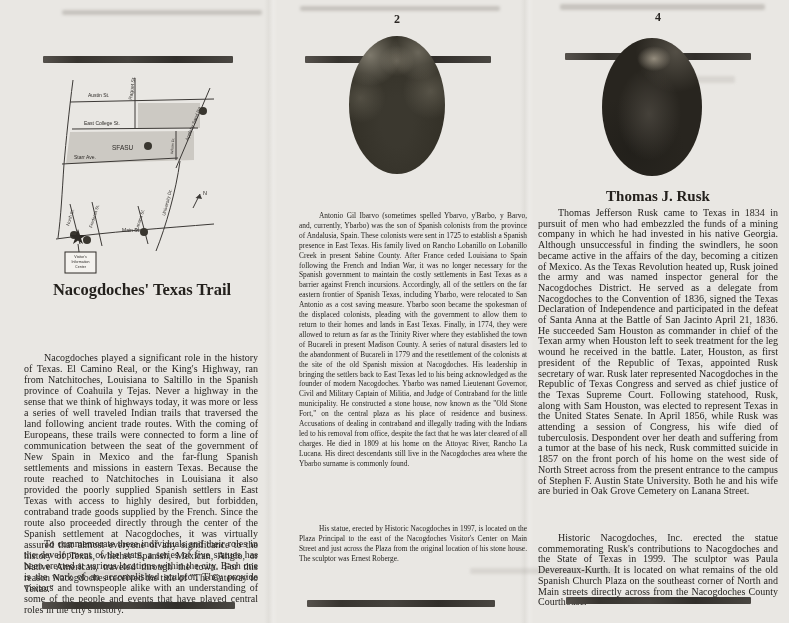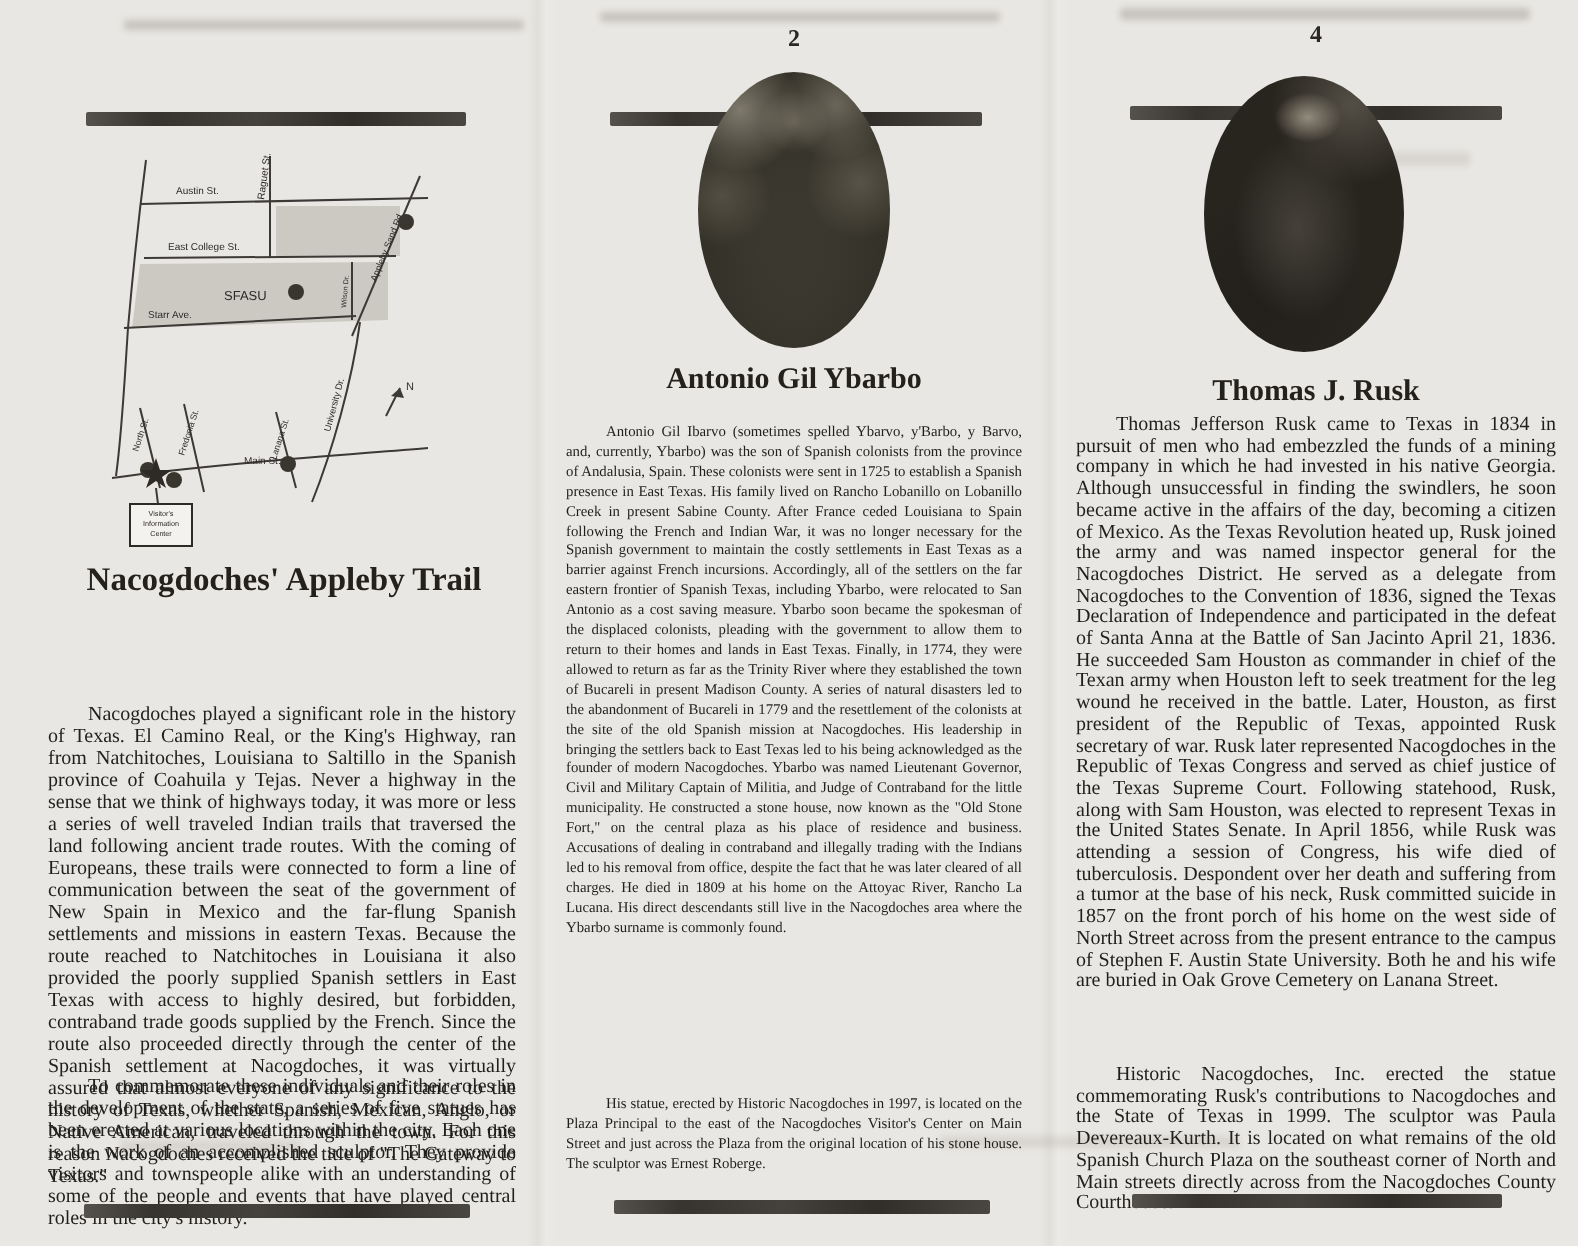--- a/index.html
+++ b/index.html
@@ -34,21 +34,21 @@
       radial-gradient(ellipse 24% 13% at 52% 15%, #948c7d, rgba(148,140,125,0) 70%),
       radial-gradient(circle at 74% 10%, rgba(126,120,108,0.5), rgba(126,120,108,0) 28%),
       radial-gradient(ellipse 40% 42% at 47% 55%, #45413a, rgba(69,65,58,0) 80%),
       radial-gradient(circle at 30% 80%, rgba(30,28,24,0.6), rgba(30,28,24,0) 40%),
       #28251f;
   }
   .ptitle{position:absolute;width:100%;text-align:center;font-weight:bold;color:#24211d;}
   .para{
     position:absolute;color:#211f1c;text-align:justify;text-indent:20px;
   }
-  .panel-mid .para{font-size:7.4px;line-height:9.9px;width:228px;}
+  .panel-mid .para{font-size:7.4px;line-height:9.9px;width:228px;margin-left:16px;}
   .panel-right .para{font-size:10px;line-height:10.7px;width:240px;}
   .panel-left .para{font-size:10px;line-height:11px;width:234px;margin-top:44px;}
   svg text{font-family:"Liberation Sans", sans-serif;fill:#2e2b28;}
   .mapline{stroke:#3c3936;stroke-width:1;fill:none;}
   .mapblock{fill:#ccc9c3;stroke:none;}
   .mapdot{fill:#39362f;}
 </style>
 </head>
 <body>
 
@@ -108,33 +108,32 @@
     <rect x="39" y="186" width="31" height="21" fill="#f4f2ee" stroke="#2e2b26" stroke-width="1"></rect>
     <text x="54.5" y="192" font-size="3.6" text-anchor="middle">Visitor's</text>
     <text x="54.5" y="197" font-size="3.6" text-anchor="middle">Information</text>
     <text x="54.5" y="202" font-size="3.6" text-anchor="middle">Center</text>
 
     <line class="mapline" x1="167" y1="142" x2="174" y2="128"></line>
     <polygon points="174,128 169.5,132 176,133" fill="#3c3936"></polygon>
     <text x="177" y="129" font-size="5.5">N</text>
   </svg>
 
-  <div class="ptitle" style="top:280px;font-size:16.5px">Nacogdoches' Appleby Trail</div>
+  <div class="ptitle" style="top:280px;font-size:16.5px">Nacogdoches' Texas Trail</div>
   <div class="para" style="left:6px;top:308px">Nacogdoches played a significant role in the history of Texas. El Camino Real, or the King's Highway, ran from Natchitoches, Louisiana to Saltillo in the Spanish province of Coahuila y Tejas. Never a highway in the sense that we think of highways today, it was more or less a series of well traveled Indian trails that traversed the land following ancient trade routes. With the coming of Europeans, these trails were connected to form a line of communication between the seat of the government of New Spain in Mexico and the far-flung Spanish settlements and missions in eastern Texas. Because the route reached to Natchitoches in Louisiana it also provided the poorly supplied Spanish settlers in East Texas with access to highly desired, but forbidden, contraband trade goods supplied by the French. Since the route also proceeded directly through the center of the Spanish settlement at Nacogdoches, it was virtually assured that almost everyone of any significance to the history of Texas, whether Spanish, Mexican, Anglo, or Native American, traveled through the town. For this reason Nacogdoches received the title of "The Gateway to Texas."</div>
   <div class="para" style="left:6px;top:494px">To commemorate these individuals and their roles in the development of the state, a series of five statues has been erected at various locations within the city. Each one is the work of an accomplished sculptor. They provide visitors and townspeople alike with an understanding of some of the people and events that have played central roles in the city's history.</div>
   <div class="bar" style="left:24px;top:602px;width:193px"></div>
 </div>
 
 <div class="panel panel-mid" style="left:283px;width:228px">
   <div class="pagenum" style="top:12px">2</div>
   <div class="bar" style="left:22px;top:56px;width:186px"></div>
   <div class="portrait ybarbo" style="left:66px;top:36px;width:96px;height:138px"></div>
-  <div class="ptitle" style="top:182px;font-size:15px">Antonio Gil Ybarbo</div>
   <div class="para" style="left:0;top:211px">Antonio Gil Ibarvo (sometimes spelled Ybarvo, y'Barbo, y Barvo, and, currently, Ybarbo) was the son of Spanish colonists from the province of Andalusia, Spain. These colonists were sent in 1725 to establish a Spanish presence in East Texas. His family lived on Rancho Lobanillo on Lobanillo Creek in present Sabine County. After France ceded Louisiana to Spain following the French and Indian War, it was no longer necessary for the Spanish government to maintain the costly settlements in East Texas as a barrier against French incursions. Accordingly, all of the settlers on the far eastern frontier of Spanish Texas, including Ybarbo, were relocated to San Antonio as a cost saving measure. Ybarbo soon became the spokesman of the displaced colonists, pleading with the government to allow them to return to their homes and lands in East Texas. Finally, in 1774, they were allowed to return as far as the Trinity River where they established the town of Bucareli in present Madison County. A series of natural disasters led to the abandonment of Bucareli in 1779 and the resettlement of the colonists at the site of the old Spanish mission at Nacogdoches. His leadership in bringing the settlers back to East Texas led to his being acknowledged as the founder of modern Nacogdoches. Ybarbo was named Lieutenant Governor, Civil and Military Captain of Militia, and Judge of Contraband for the little municipality. He constructed a stone house, now known as the "Old Stone Fort," on the central plaza as his place of residence and business. Accusations of dealing in contraband and illegally trading with the Indians led to his removal from office, despite the fact that he was later cleared of all charges. He died in 1809 at his home on the Attoyac River, Rancho La Lucana. His direct descendants still live in the Nacogdoches area where the Ybarbo surname is commonly found.</div>
-  <div class="para" style="left:0;top:547px">His statue, erected by Historic Nacogdoches in 1997, is located on the Plaza Principal to the east of the Nacogdoches Visitor's Center on Main Street and just across the Plaza from the original location of his stone house. The sculptor was Ernest Roberge.</div>
+  <div class="para" style="left:0;top:524px">His statue, erected by Historic Nacogdoches in 1997, is located on the Plaza Principal to the east of the Nacogdoches Visitor's Center on Main Street and just across the Plaza from the original location of his stone house. The sculptor was Ernest Roberge.</div>
   <div class="bar" style="left:24px;top:600px;width:188px"></div>
 </div>
 
 <div class="panel panel-right" style="left:538px;width:240px">
   <div class="pagenum" style="top:10px">4</div>
   <div class="bar" style="left:27px;top:53px;width:186px"></div>
   <div class="portrait rusk" style="left:64px;top:38px;width:100px;height:138px"></div>
   <div class="ptitle" style="top:188px;font-size:15px">Thomas J. Rusk</div>
   <div class="para" style="left:0;top:208px">Thomas Jefferson Rusk came to Texas in 1834 in pursuit of men who had embezzled the funds of a mining company in which he had invested in his native Georgia. Although unsuccessful in finding the swindlers, he soon became active in the affairs of the day, becoming a citizen of Mexico. As the Texas Revolution heated up, Rusk joined the army and was named inspector general for the Nacogdoches District. He served as a delegate from Nacogdoches to the Convention of 1836, signed the Texas Declaration of Independence and participated in the defeat of Santa Anna at the Battle of San Jacinto April 21, 1836. He succeeded Sam Houston as commander in chief of the Texan army when Houston left to seek treatment for the leg wound he received in the battle. Later, Houston, as first president of the Republic of Texas, appointed Rusk secretary of war. Rusk later represented Nacogdoches in the Republic of Texas Congress and served as chief justice of the Texas Supreme Court. Following statehood, Rusk, along with Sam Houston, was elected to represent Texas in the United States Senate. In April 1856, while Rusk was attending a session of Congress, his wife died of tuberculosis. Despondent over her death and suffering from a tumor at the base of his neck, Rusk committed suicide in 1857 on the front porch of his home on the west side of North Street across from the present entrance to the campus of Stephen F. Austin State University. Both he and his wife are buried in Oak Grove Cemetery on Lanana Street.</div>
   <div class="para" style="left:0;top:533px">Historic Nacogdoches, Inc. erected the statue commemorating Rusk's contributions to Nacogdoches and the State of Texas in 1999. The sculptor was Paula Devereaux-Kurth. It is located on what remains of the old Spanish Church Plaza on the southeast corner of North and Main streets directly across from the Nacogdoches County Courthouse.</div>

